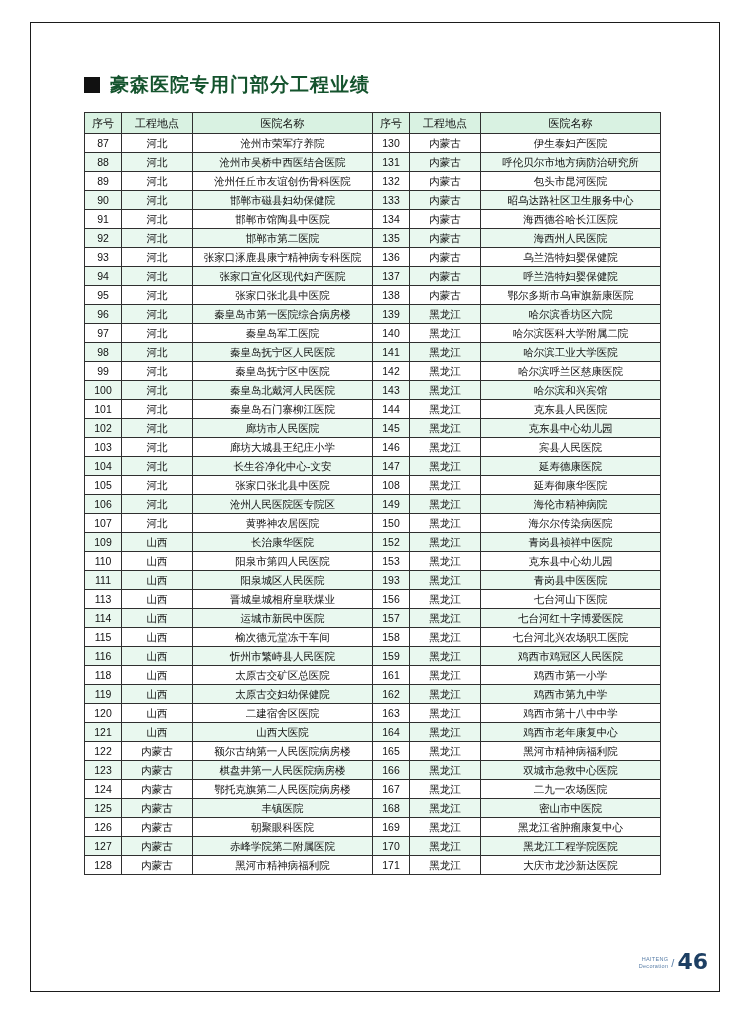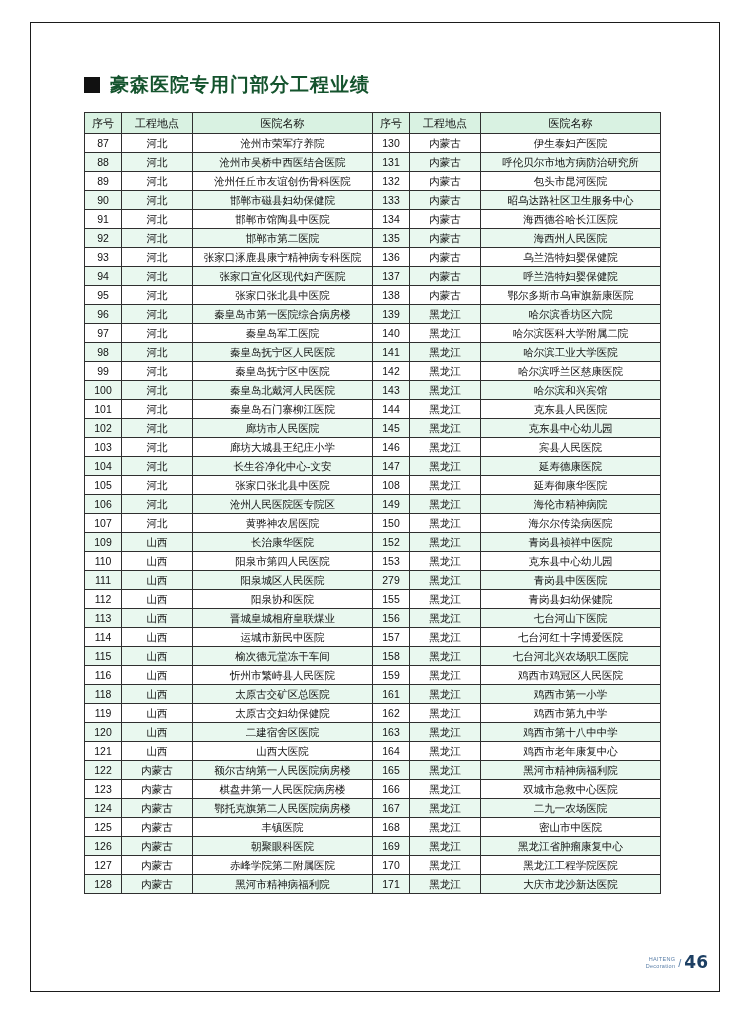--- a/index.html
+++ b/index.html
@@ -108,21 +108,21 @@
   .footer-label {
     text-align: right;
     line-height: 7px;
     color: #5a7fa8;
     font-size: 5.5px;
     letter-spacing: 0.3px;
   }
   .footer-label span { display: block; }
   .footer-page {
     font-family: "DejaVu Sans", sans-serif;
-    font-size: 17px;
+    font-size: 22px;
     font-weight: bold;
     color: #1d3f63;
     line-height: 16px;
   }
   .footer-slash {
     color: #5a7fa8;
     font-size: 11px;
     line-height: 13px;
   }
 </style>
@@ -332,31 +332,23 @@
             <td class="loc">山西</td>
             <td class="name"><span class="name-shrink">阳泉市第四人民医院</span></td>
             <td class="num">153</td>
             <td class="loc">黑龙江</td>
             <td class="name"><span class="name-shrink">克东县中心幼儿园</span></td>
           </tr>
           <tr>
             <td class="num">111</td>
             <td class="loc">山西</td>
             <td class="name"><span class="name-shrink">阳泉城区人民医院</span></td>
-            <td class="num">279</td>
+            <td class="num">193</td>
             <td class="loc">黑龙江</td>
             <td class="name"><span class="name-shrink">青岗县中医医院</span></td>
-          </tr>
-          <tr>
-            <td class="num">112</td>
-            <td class="loc">山西</td>
-            <td class="name"><span class="name-shrink">阳泉协和医院</span></td>
-            <td class="num">155</td>
-            <td class="loc">黑龙江</td>
-            <td class="name"><span class="name-shrink">青岗县妇幼保健院</span></td>
           </tr>
           <tr>
             <td class="num">113</td>
             <td class="loc">山西</td>
             <td class="name"><span class="name-shrink">晋城皇城相府皇联煤业</span></td>
             <td class="num">156</td>
             <td class="loc">黑龙江</td>
             <td class="name"><span class="name-shrink">七台河山下医院</span></td>
           </tr>
           <tr>

